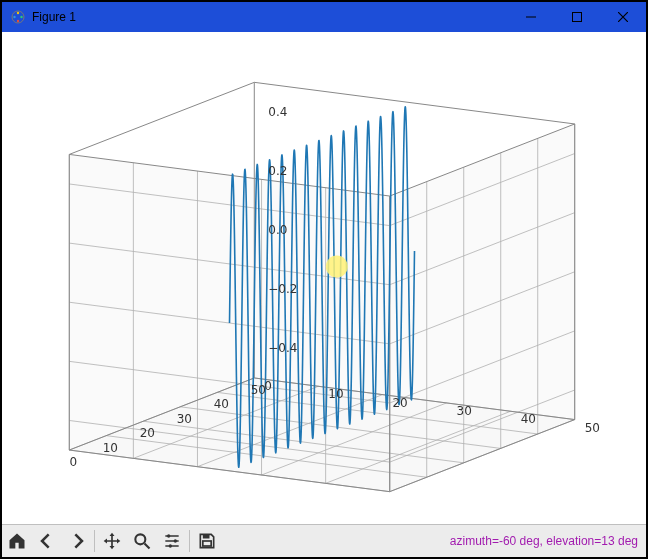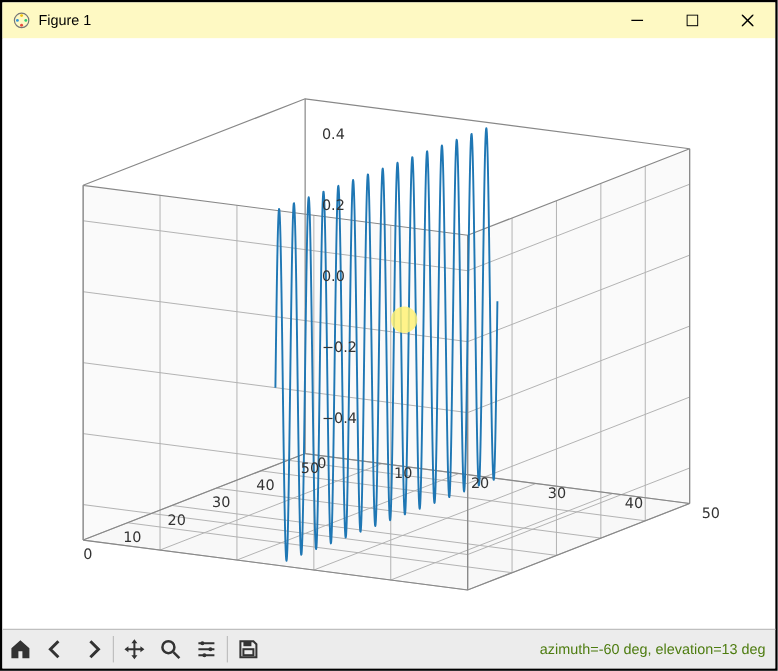--- a/index.html
+++ b/index.html
@@ -16,21 +16,21 @@
     position: absolute;
     inset: 0;
     border: 2px solid #000;
     box-sizing: border-box;
   }
   
   .titlebar {
     position: absolute;
     left: 2px; right: 2px; top: 2px;
     height: 30px;
-    background: #fef9c3;
+    background: #1d4ed8;
     display: flex;
     align-items: center;
     justify-content: flex-end;
   }
   .titlebar .icon {
     width: 16px; height: 16px;
     margin: 0 6px 0 8px;
   }
   .titlebar .title {
     flex: 0 0 auto;
@@ -108,21 +108,21 @@
   .tbtn svg { display:block; }
   .tsep {
     width: 1px; height: 22px;
     background: #bfbfbf;
     margin: 0 2px;
   }
   .status {
     margin-left: auto;
     margin-right: 8px;
     font-size: 12px;
-    color: #4d7c0f;
+    color: #a21caf;
     white-space: nowrap;
   }
 </style>
 </head>
 <body>
 
 <div class="outer-border"></div>
 
 <div class="titlebar">
   <span class="icon">

